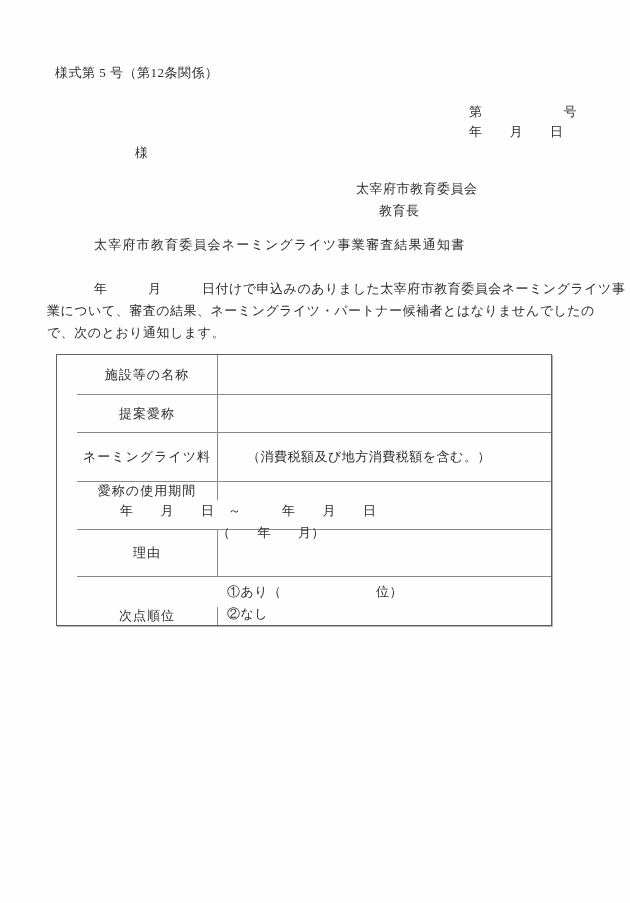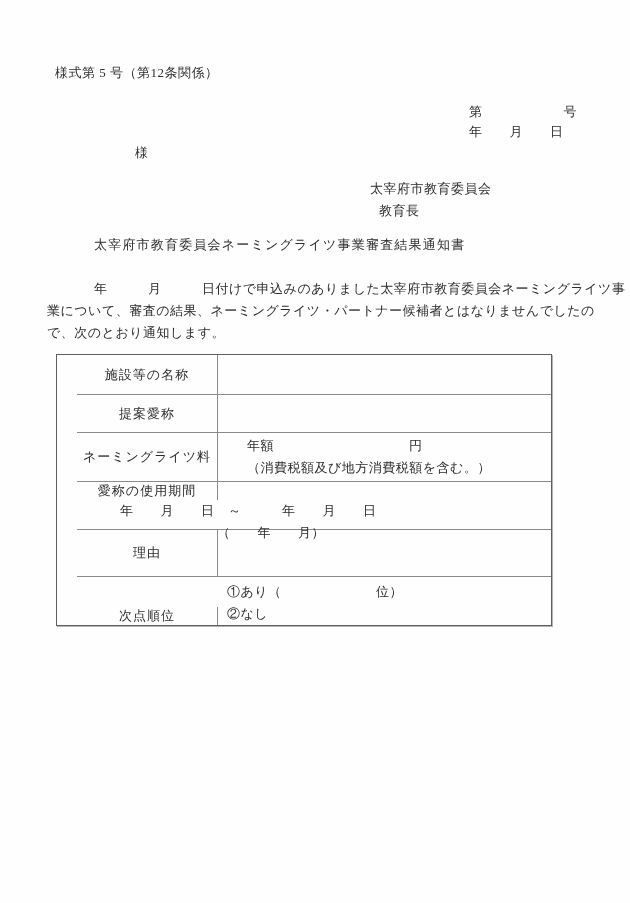--- a/index.html
+++ b/index.html
@@ -21,21 +21,21 @@
   .abs {
     position: absolute;
     white-space: pre;
     line-height: 16px;
     letter-spacing: 0.5px;
   }
   .form-number   { left: 55px;  top: 65px; font-family: Liberation Serif, serif; }
   .doc-number    { left: 469px; top: 104px; }
   .date-line     { left: 469px; top: 124px; }
   .addressee     { left: 135px; top: 145px; }
-  .sender-org    { left: 370px; top: 181px; text-align: right; }
+  .sender-org    { left: 356px; top: 181px; text-align: right; }
   .sender-title  { left: 379px; top: 203px; }
   .doc-title     { left: 94px;  top: 237px; letter-spacing: 1.2px; }
   .body-block    { left: 47px;  top: 278px; width: 560px; letter-spacing: 0.5px; }
   .body-line     { line-height: 22px; white-space: pre; }
   .body-line:first-child { text-indent: 47px; }
 
   .result-table {
     position: absolute;
     left: 56px;
     top: 354px;
@@ -100,21 +100,20 @@
         <div class="cell label">施設等の名称</div>
         <div class="cell value"></div>
       </div>
       <div class="trow">
         <div class="cell label">提案愛称</div>
         <div class="cell value"></div>
       </div>
       <div class="trow">
         <div class="cell label">ネーミングライツ料</div>
         <div class="cell value">
-          <div class="vline">年額　　　　　　　　　　円</div>
           <div class="vline">（消費税額及び地方消費税額を含む。）</div>
         </div>
       </div>
       <div class="trow">
         <div class="cell label">愛称の使用期間</div>
         <div class="cell value">
           <div class="vline">年　　月　　日　～　　　年　　月　　日</div>
           <div class="vline">（　　年　　月）</div>
         </div>
       </div>

